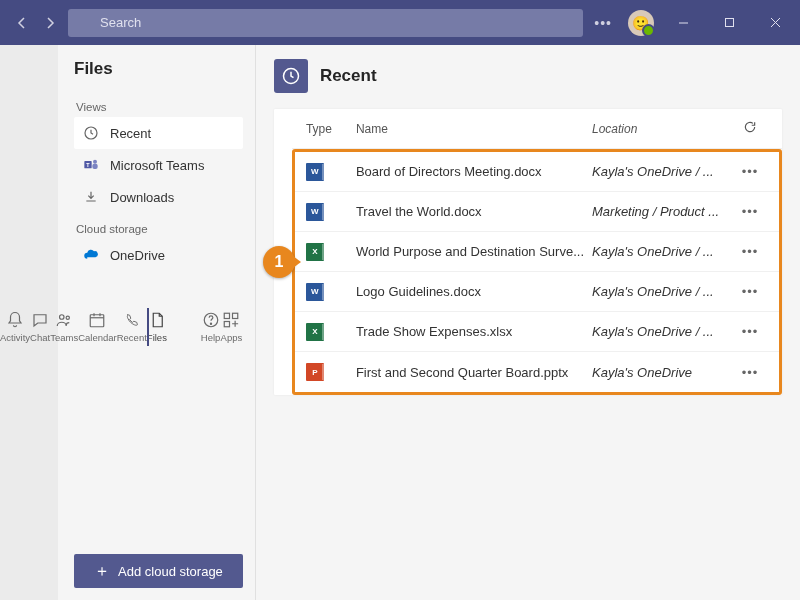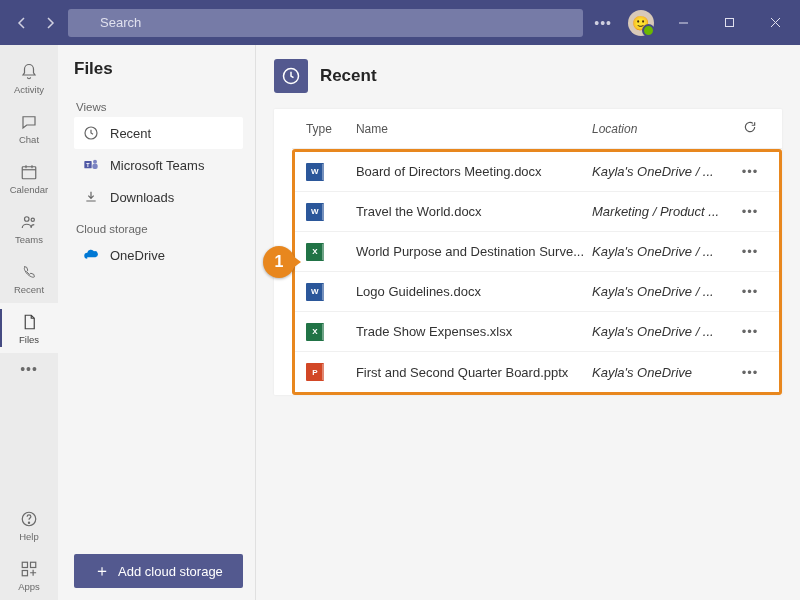--- a/index.html
+++ b/index.html
@@ -38,21 +38,21 @@
   }
   .win-btn {
     width: 34px; height: 28px; display: flex; align-items: center; justify-content: center;
     color: #e0e0ee; cursor: pointer;
   }
   .win-btn svg { stroke: #e0e0ee; }
   .body {
     display: flex; height: 555px; background: #f0eff4;
   }
   .rail {
-    width: 58px; background: #ebebeb; display: flex; flex-direction: column;
+    width: 58px; background: #ebebeb; display: flex; flex-direction: row;
     align-items: center; padding-top: 8px;
   }
   .rail-item {
     width: 58px; height: 50px; display: flex; flex-direction: column; align-items: center;
     justify-content: center; gap: 2px; color: #6a6a6a; cursor: pointer; position: relative;
     font-size: 9.5px;
   }
   .rail-item.active { background: #f5f5f5; color: #444; }
   .rail-item.active::before {
     content: ""; position: absolute; left: 0; top: 6px; bottom: 6px; width: 2px; background: #454b82;
@@ -199,38 +199,38 @@
       <span class="rail-icon">
           <svg width="18" height="18" viewBox="0 0 24 24" fill="none" stroke="currentColor" stroke-width="1.6">
             <path d="M4 5h16v11H9l-5 4V5z"></path>
           </svg>
         </span>
       <span>Chat</span>
     </div>
     <div class="rail-item">
       <span class="rail-icon">
           <svg width="18" height="18" viewBox="0 0 24 24" fill="none" stroke="currentColor" stroke-width="1.6">
+            <circle cx="9" cy="8" r="3"></circle>
+            <circle cx="17" cy="9" r="2.2"></circle>
+            <path d="M3 20c0-3 3-5 6-5s6 2 6 5"></path>
+            <path d="M15 19c0-2 1.5-3.5 4-3.5"></path>
+          </svg>
+        </span>
+      <span>Teams</span>
+    </div>
+    <div class="rail-item">
+      <span class="rail-icon">
+          <svg width="18" height="18" viewBox="0 0 24 24" fill="none" stroke="currentColor" stroke-width="1.6">
             <rect x="3" y="5" width="18" height="16" rx="1"></rect>
             <line x1="3" y1="9" x2="21" y2="9"></line>
             <line x1="8" y1="3" x2="8" y2="7"></line>
             <line x1="16" y1="3" x2="16" y2="7"></line>
           </svg>
         </span>
       <span>Calendar</span>
-    </div>
-    <div class="rail-item">
-      <span class="rail-icon">
-          <svg width="18" height="18" viewBox="0 0 24 24" fill="none" stroke="currentColor" stroke-width="1.6">
-            <circle cx="9" cy="8" r="3"></circle>
-            <circle cx="17" cy="9" r="2.2"></circle>
-            <path d="M3 20c0-3 3-5 6-5s6 2 6 5"></path>
-            <path d="M15 19c0-2 1.5-3.5 4-3.5"></path>
-          </svg>
-        </span>
-      <span>Teams</span>
     </div>
     <div class="rail-item">
       <span class="rail-icon">
           <svg width="18" height="18" viewBox="0 0 24 24" fill="none" stroke="currentColor" stroke-width="1.6">
             <path d="M5 4l4 1 2 5-2 2c1 2 3 4 5 5l2-2 5 2 1 4c-1 1-3 1-5 0-5-2-9-6-11-11-1-2-1-4 0-5z" transform="scale(0.8) translate(2 2)"></path>
           </svg>
         </span>
       <span>Recent</span>
     </div>
     <div class="rail-item active">

